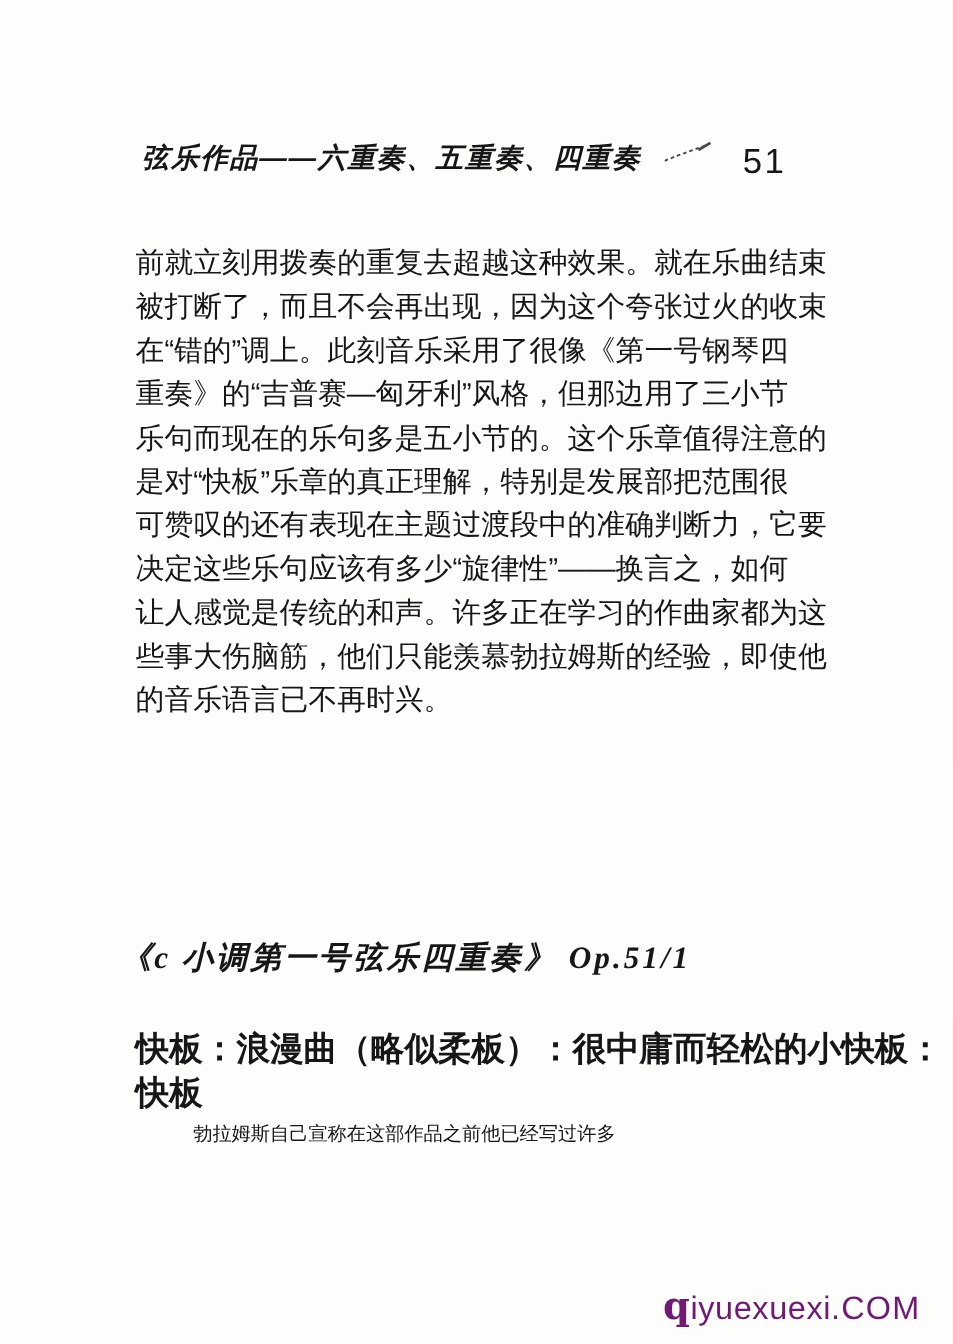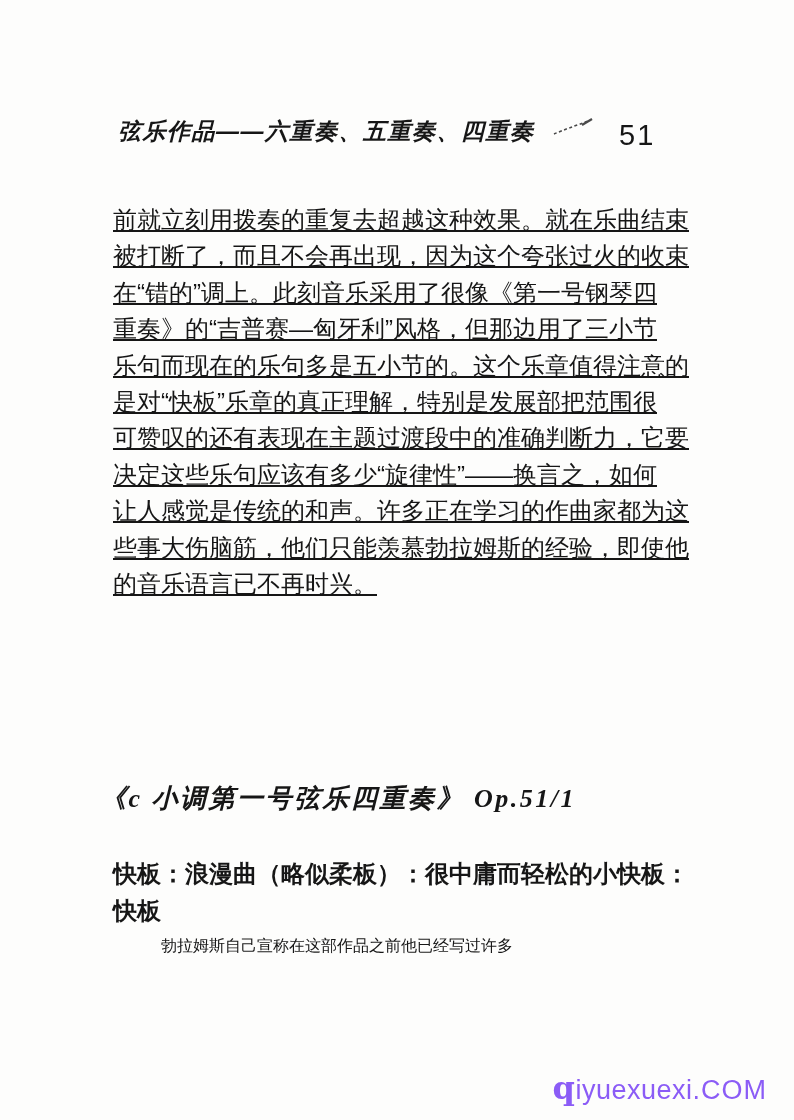--- a/index.html
+++ b/index.html
@@ -36,42 +36,42 @@
   }
 
   
   .body-text {
     position: absolute;
     left: 113px; top: 202px;
     width: 582px;
     font-size: 24px;
     line-height: 36.4px;
   }
-  .body-line { white-space: nowrap; text-decoration: underline; }
+  .body-line { white-space: nowrap; }
 
   
   .section-title {
     position: absolute;
     left: 0; top: 781px;
     width: 676px;
     text-align: center;
     font-size: 26px;
     font-weight: 600;
     font-style: italic;
     letter-spacing: 2.5px;
     font-family: "Liberation Serif", serif;
     white-space: nowrap;
   }
 
   
   .movement {
     position: absolute;
     left: 113px; top: 855px;
     width: 582px;
-    font-size: 24px;
+    font-size: 28px;
     font-weight: bold;
     line-height: 37px;
   }
   .movement-line { white-space: nowrap; }
 
   
   .para2 {
     position: absolute;
     left: 113px; top: 927px;
     width: 582px;
@@ -126,17 +126,17 @@
 
   <div class="section-title">《c 小调第一号弦乐四重奏》 Op.51/1</div>
 
   <div class="movement">
     <div class="movement-line">快板：浪漫曲（略似柔板）：很中庸而轻松的小快板：</div>
     <div class="movement-line">快板</div>
   </div>
 
   <div class="para2">勃拉姆斯自己宣称在这部作品之前他已经写过许多</div>
 
-  <div class="watermark" style="color: #8b5cf6;">
+  <div class="watermark" style="color: #701a75;">
     <span class="wm-q">q</span><span>iyuexuexi</span><span class="wm-domain">.COM</span>
   </div>
 
 </div>
 
 </body></html>

